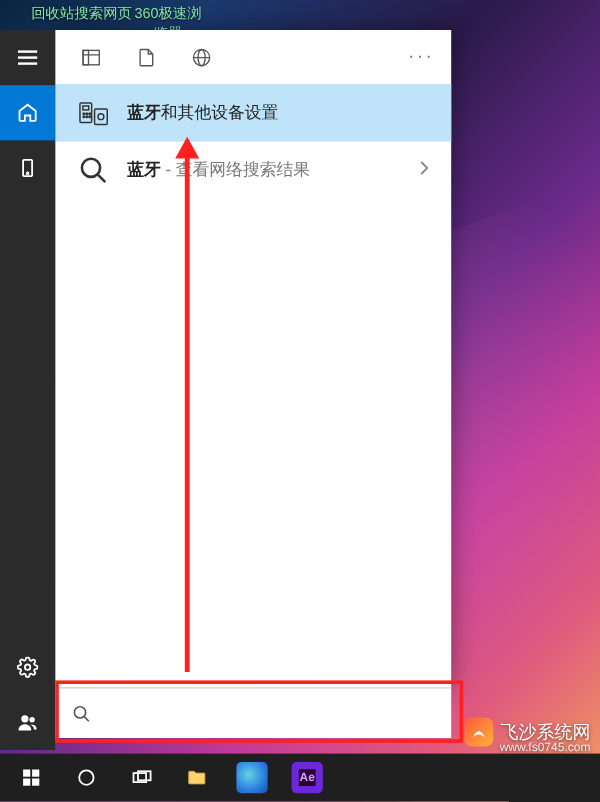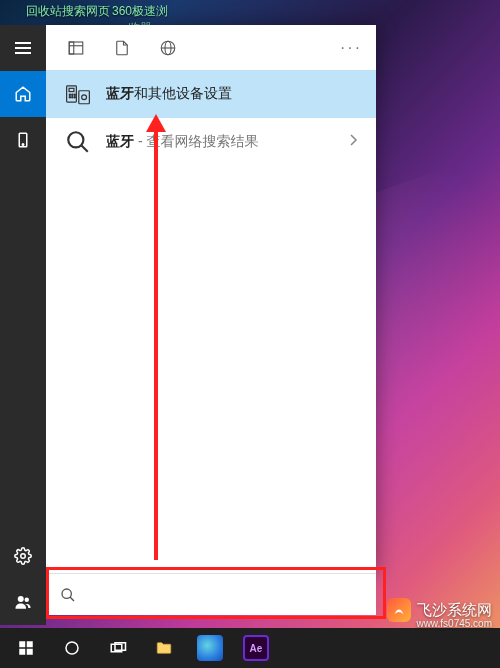--- a/index.html
+++ b/index.html
@@ -138,21 +138,21 @@
     }
     .tb-btn {
       width: 44px; height: 40px;
       display: flex; align-items: center; justify-content: center;
       color: #fff; cursor: pointer;
     }
     .tb-btn svg { width: 18px; height: 18px; }
     .tb-btn.app { width: 44px; }
     .tb-btn.app .appicon { width: 26px; height: 26px; border-radius: 4px; }
     .app-edge { background: radial-gradient(circle at 40% 40%, #62d4e3, #2a7de1 60%, #1a4db0); }
-    .app-ae { background: #2a0033; color: #d59cff; font-size: 10px; font-weight: bold; display: flex; align-items: center; justify-content: center; border: 2px solid #6d28d9; }
+    .app-ae { background: #2a0033; color: #d59cff; font-size: 10px; font-weight: bold; display: flex; align-items: center; justify-content: center; border: 6px solid #6d28d9; }
 
     .watermark {
       position: absolute; right: 8px; bottom: 46px;
       z-index: 7;
       display: flex; align-items: center; gap: 6px;
       color: #fff; font-size: 15px;
       text-shadow: 0 1px 3px rgba(0,0,0,0.6);
       padding-left: 48px;
     }
     .watermark .wm-sub {

